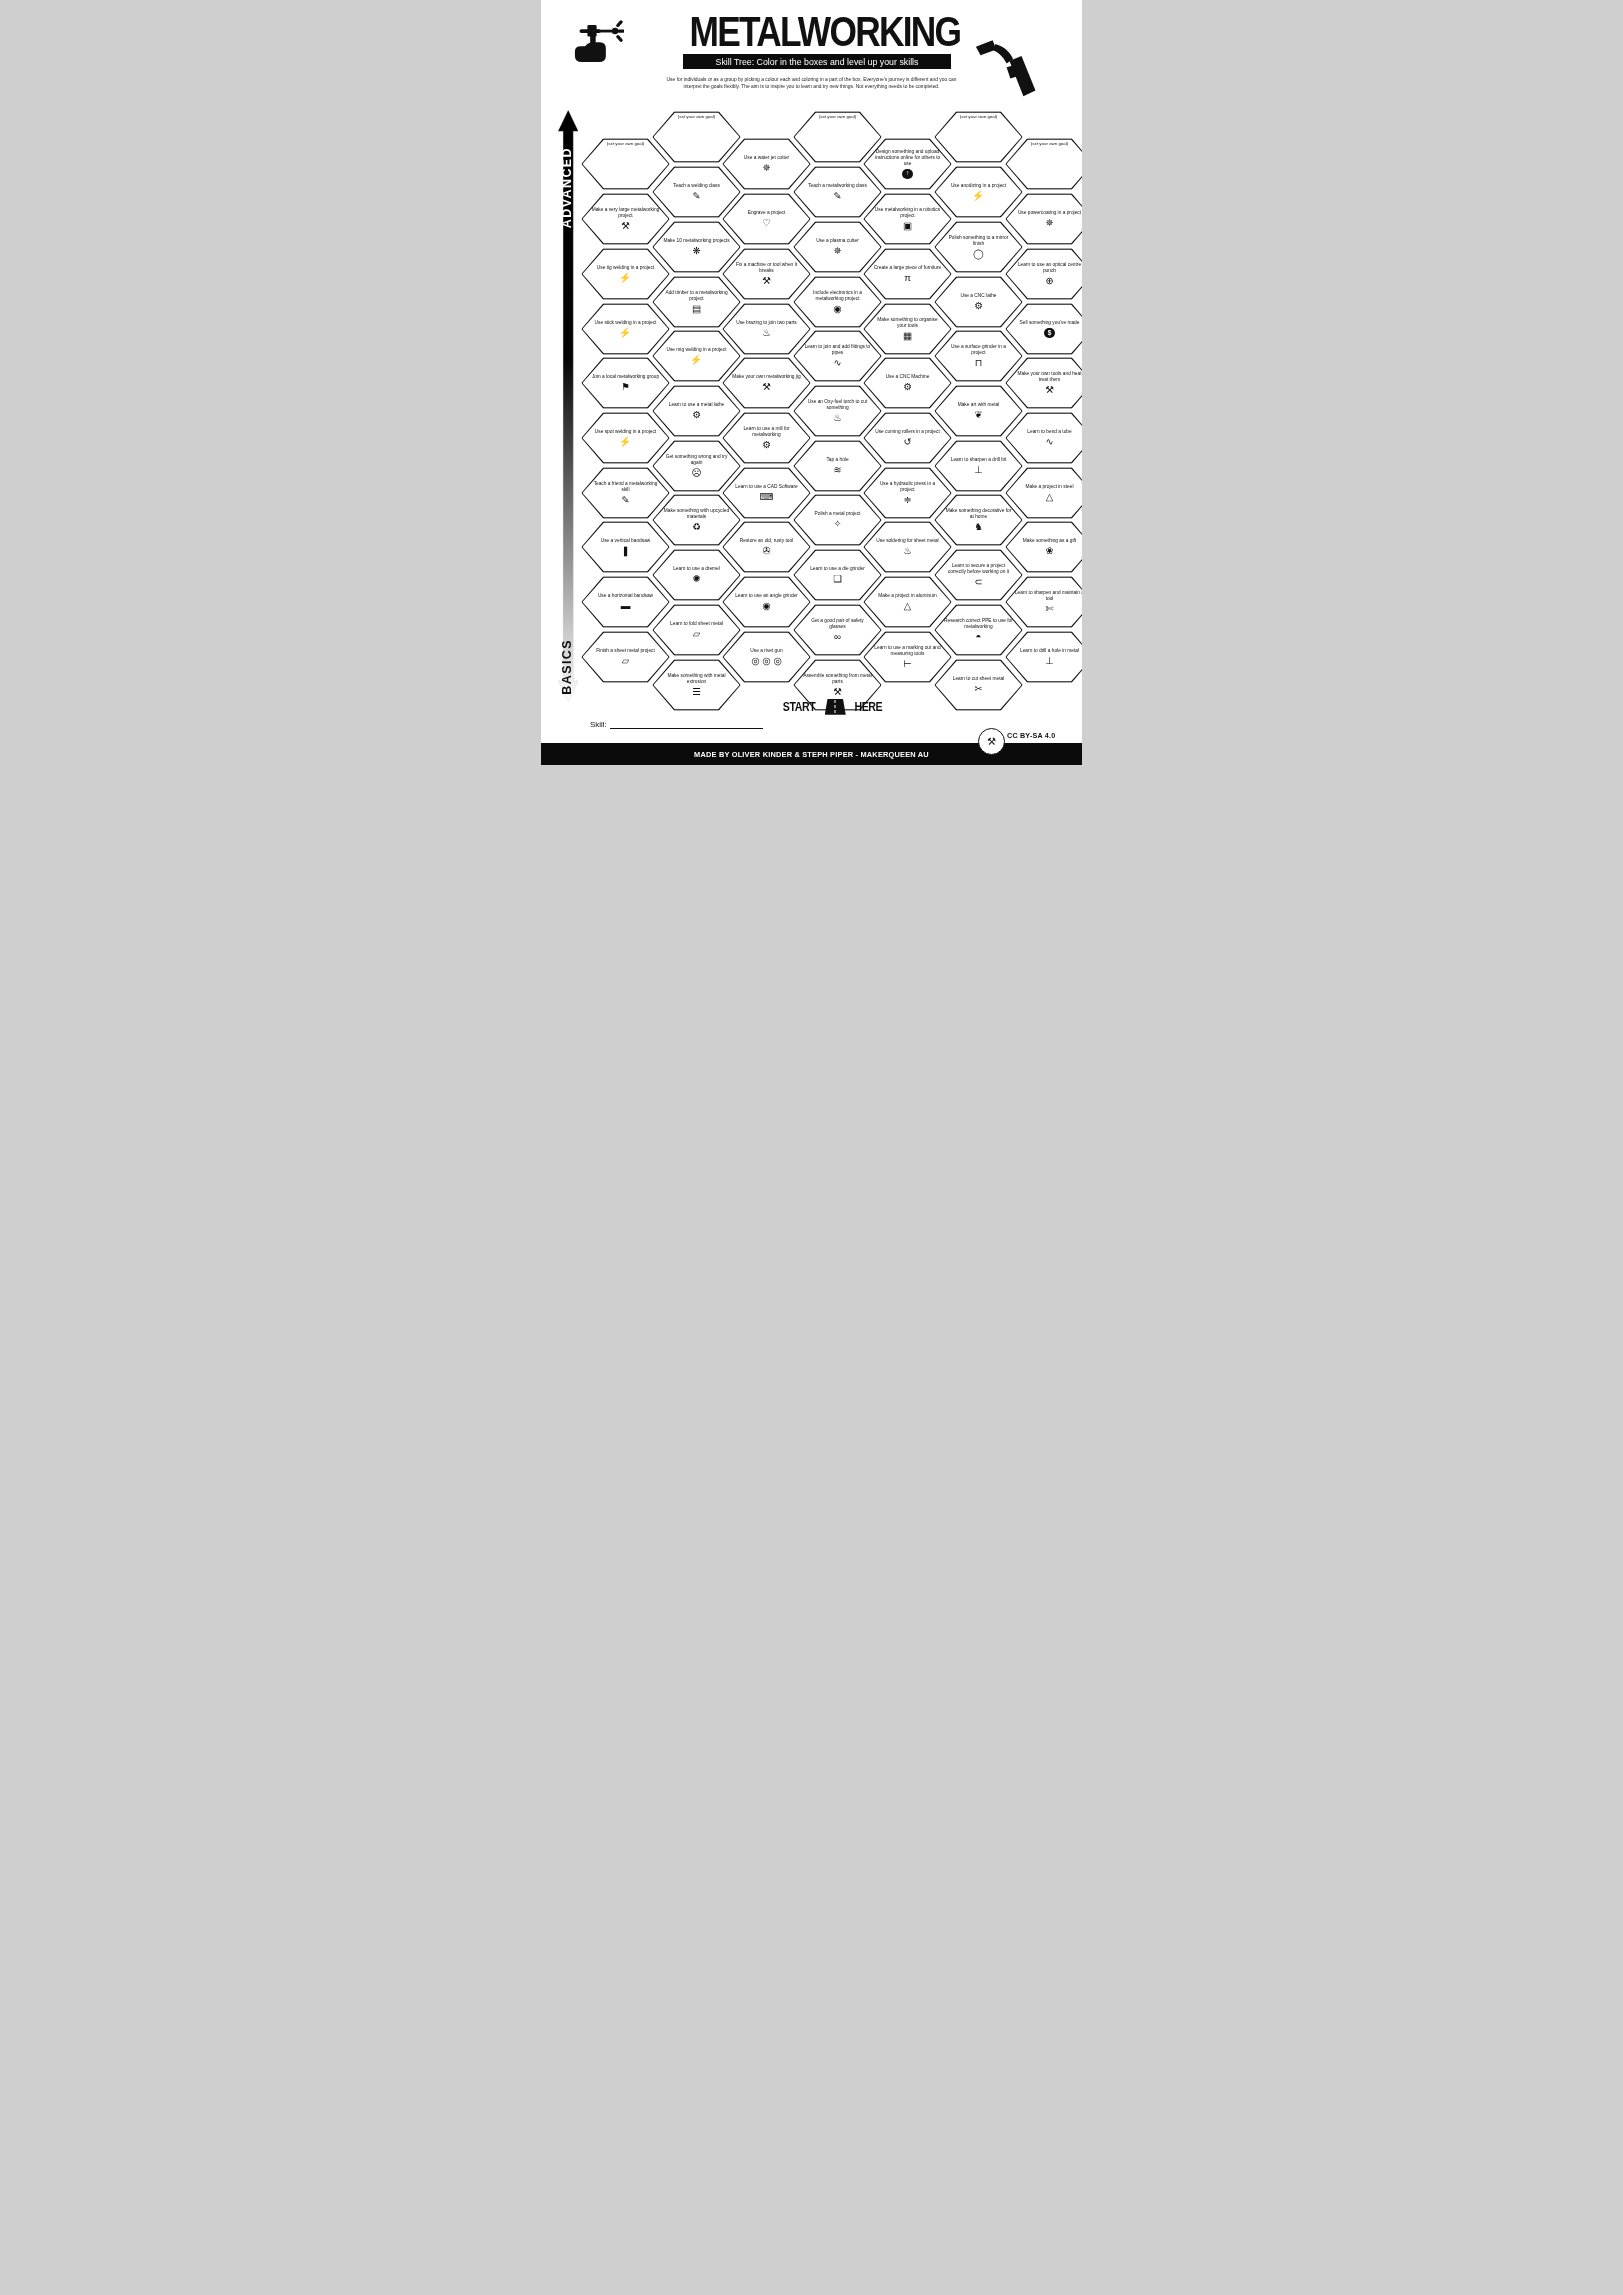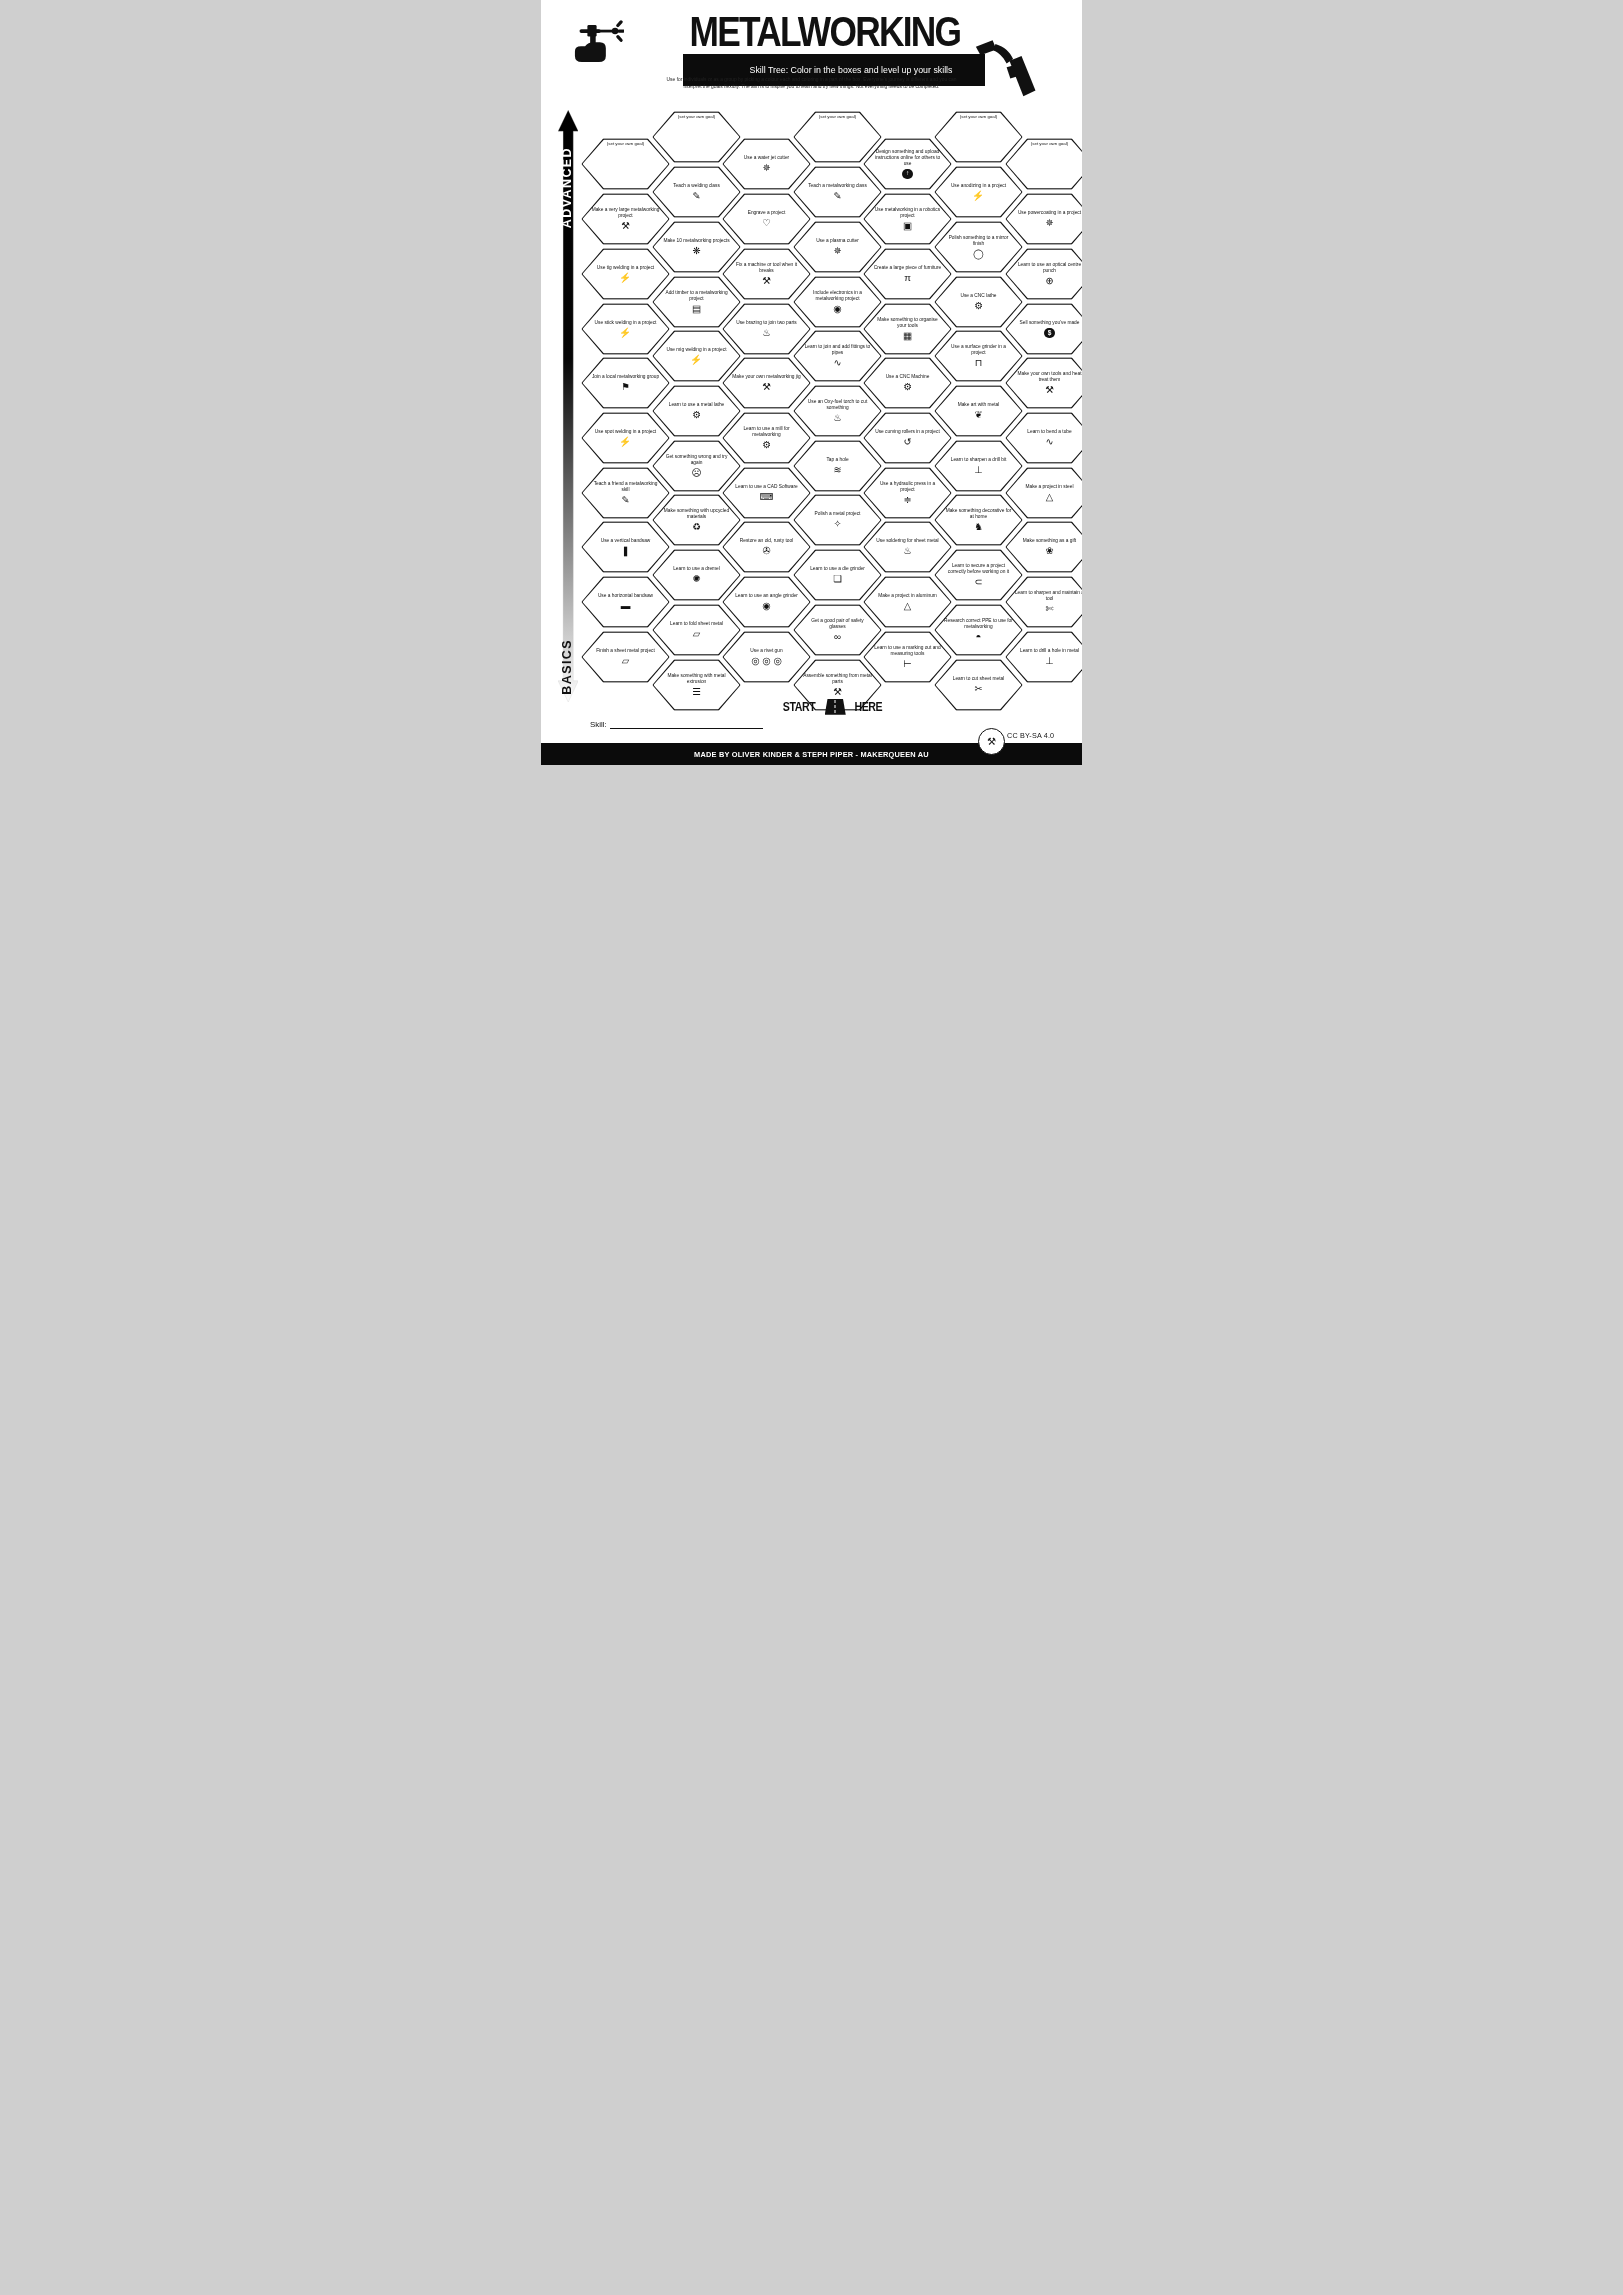--- a/index.html
+++ b/index.html
@@ -3,22 +3,22 @@
 <meta charset="utf-8">
 <style>
   html,body{margin:0;padding:0;background:#cfcfcf;}
   .page{position:relative;width:541px;height:765px;margin:0 auto;background:#ffffff;
         font-family:"Liberation Sans",sans-serif;color:#111;overflow:hidden;}
 
   
   .title{position:absolute;left:139px;top:10.2px;width:273px;text-align:center;
          font-weight:bold;font-size:38px;letter-spacing:-1.9px;white-space:nowrap;
          transform:scale(.93,1.12);transform-origin:center;}
-  .subtitle{position:absolute;left:142px;top:54px;width:268px;height:32px;background:#0c0c0c;
-            color:#fff;display:flex;align-items:center;justify-content:center;font-size:8.8px;padding-left:34px;}
+  .subtitle{position:absolute;left:142px;top:54px;width:268px;height:15px;background:#0c0c0c;
+            color:#fff;display:flex;align-items:center;justify-content:center;font-size:8.8px;}
   .intro{position:absolute;left:114px;top:76px;width:313px;text-align:center;
          font-size:4.9px;line-height:1.5;color:#222;}
 
   
   .corner-icon{position:absolute;}
 
   
   .axis-arrow{position:absolute;left:16.7px;top:110px;}
   .axis-label{position:absolute;writing-mode:vertical-rl;transform:rotate(180deg);
               font-weight:bold;font-size:12.5px;letter-spacing:1.4px;}
@@ -46,21 +46,21 @@
   .road-icon{width:21px;height:15.7px;background:#111;position:relative;
              clip-path:polygon(13% 0,87% 0,100% 100%,0 100%);}
   .road-icon::after{content:"";position:absolute;left:50%;top:1.4px;bottom:1.4px;width:0;
                     border-left:1.4px dashed #fff;transform:translateX(-50%);}
   .name-row{position:absolute;left:49px;top:719px;display:flex;align-items:flex-end;gap:3.7px;
             font-size:7.9px;}
   .name-line{width:153px;height:9.3px;border-bottom:1.2px solid #111;}
   .cc-badge{position:absolute;left:437px;top:728px;width:25px;height:25px;border:1.2px solid #111;
             border-radius:50%;background:#fff;z-index:5;display:flex;align-items:center;
             justify-content:center;font-size:10.2px;}
-  .cc-text{position:absolute;left:466px;top:731px;font-size:7.2px;letter-spacing:0.2px;}
+  .cc-text{position:absolute;left:466px;top:731px;font-size:7.2px;letter-spacing:0.2px;font-weight:bold;}
   .footer{position:absolute;left:0;right:0;bottom:0;height:22px;background:#0b0b0b;color:#fff;
           display:flex;align-items:center;justify-content:center;font-size:7.4px;font-weight:bold;
           letter-spacing:0.2px;}
 </style>
 </head>
 <body>
 
 <div class="page">
 
   <svg class="corner-icon" style="left:31px;top:20.4px" width="52" height="48" viewBox="0 0 112 104">

